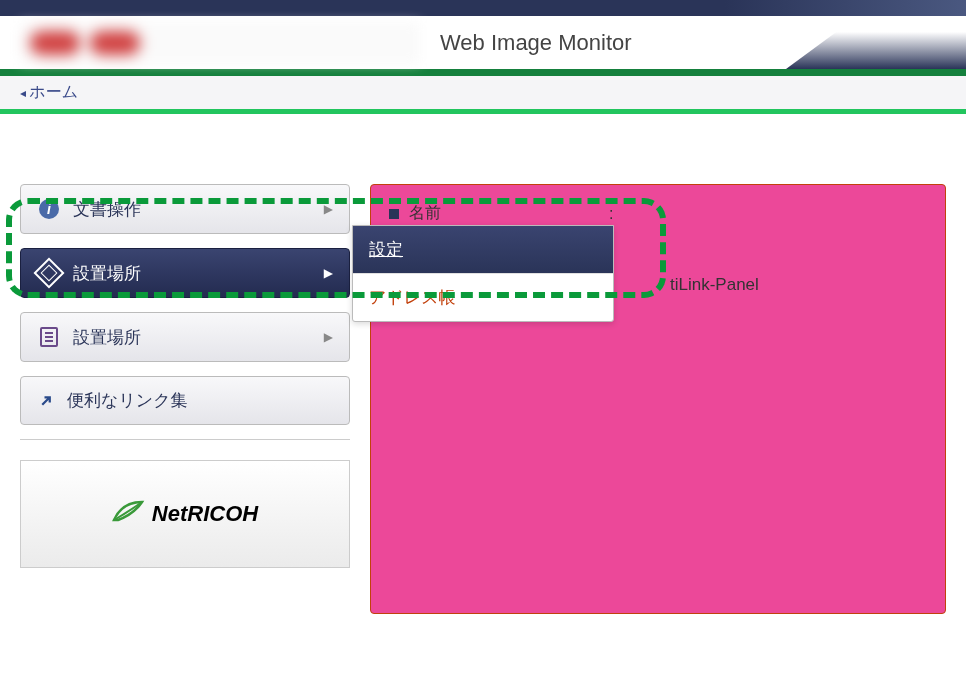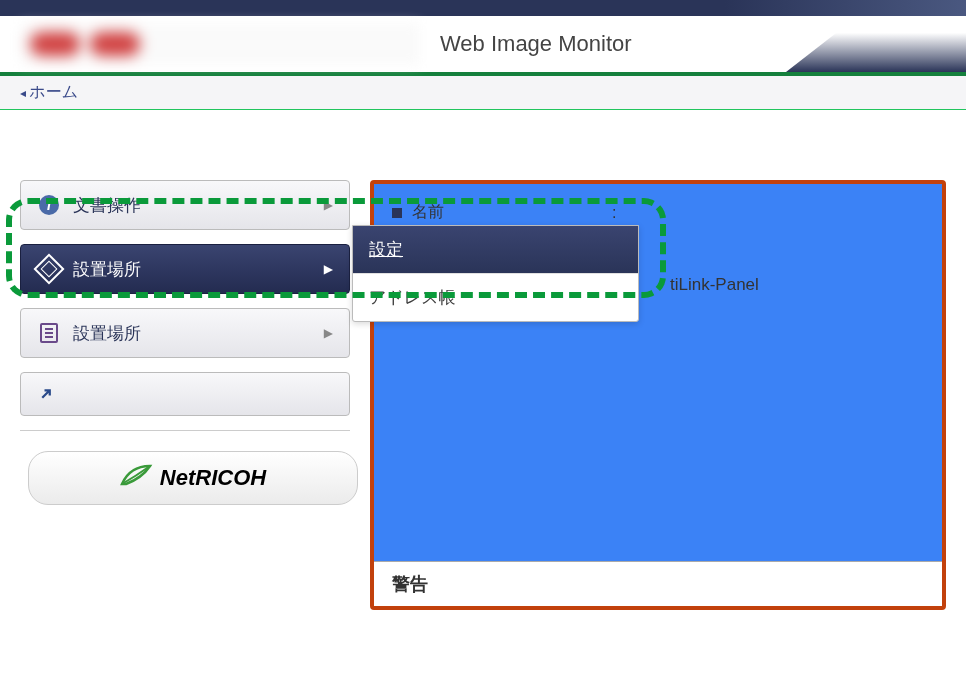--- a/index.html
+++ b/index.html
@@ -11,21 +11,21 @@
       overflow: hidden;
       position: relative;
     }
     .topbar {
       height: 16px;
       background: linear-gradient(to right, #2a3458 0%, #2a3458 75%, #4a5880 100%);
     }
     .header {
       height: 60px;
       background: #fff;
-      border-bottom: 4px solid #15803d;
+      border-bottom: 7px solid #15803d;
       display: flex;
       align-items: center;
       padding-left: 20px;
       position: relative;
     }
     .header::after {
       content: "";
       position: absolute;
       right: 0;
       top: 0;
@@ -65,21 +65,21 @@
       filter: blur(4px);
     }
     .header-title {
       font-size: 22px;
       color: #444;
       font-weight: normal;
     }
     .breadcrumb {
       padding: 6px 20px;
       background: #f5f5f7;
-      border-bottom: 1px solid #22c55e;
+      border-bottom: 5px solid #22c55e;
     }
     .breadcrumb a {
       color: #3a4a8a;
       text-decoration: none;
       font-size: 16px;
     }
     .breadcrumb a::before {
       content: "◂ ";
       font-size: 12px;
     }
@@ -175,50 +175,49 @@
       position: relative;
     }
     .link-icon svg { width: 100%; height: 100%; }
     .sidebar-divider {
       border: none;
       border-top: 1px solid #ccc;
       margin: 10px 0 20px 0;
     }
     .netricoh-btn {
       width: 100%;
-      padding: 10px 0;
+      padding: 37px 0;
       border: 1px solid #ccc;
-      border-radius: 20px;
+      border-radius: 0;
       background: linear-gradient(#fff, #ebebeb);
       text-align: center;
       cursor: pointer;
       font-size: 22px;
       font-weight: bold;
       font-style: italic;
       position: relative;
       display: flex;
       align-items: center;
       justify-content: center;
       gap: 6px;
-      margin-left: 8px;
     }
     .netricoh-btn .leaf {
       display: inline-block;
     }
     .netricoh-btn span.txt { font-style: italic; }
     .main {
       flex: 1;
       padding-top: 60px;
       position: relative;
     }
     .info-panel {
-      border: 4px solid #c2410c;
+      border: 1px solid #c2410c;
       border-radius: 4px;
       padding: 10px 18px;
-      background: #3b82f6;
+      background: #ec4899;
       min-height: 430px;
       position: relative;
     }
     .info-row {
       display: flex;
       padding: 8px 0;
       font-size: 16px;
       color: #333;
       align-items: center;
     }
@@ -236,31 +235,31 @@
     .info-row .val {
       color: #333;
     }
     .info-row .colon {
       margin-right: 20px;
     }
     .submenu {
       position: absolute;
       left: 352px;
       top: 225px;
-      width: 287px;
+      width: 262px;
       background: #fff;
       border: 1px solid #bbb;
       border-radius: 0 0 3px 3px;
       box-shadow: 0 2px 6px rgba(0,0,0,0.15);
       z-index: 5;
     }
     .submenu-item {
       padding: 12px 16px;
       font-size: 17px;
-      color: #404040;
+      color: #c2410c;
       cursor: pointer;
     }
     .submenu-item.active {
       background: linear-gradient(#3a4470, #2a3458);
       color: #fff;
       text-decoration: underline;
     }
     .submenu-item:not(:last-child) {
       border-bottom: 1px solid #e0e0e0;
     }
@@ -335,20 +334,21 @@
       <span>設置場所</span>
       <span class="chev">▶</span>
     </div>
 
     <div class="nav-item">
       <span class="nav-icon link-icon">
         <svg viewBox="0 0 24 24" fill="none" stroke="#2a4a8a" stroke-width="3">
             <path d="M7 17 L17 7 M10 7 H17 V14"></path>
           </svg>
       </span>
+      <span>便利なリンク集</span>
     </div>
 
     <hr class="sidebar-divider">
 
     <div class="netricoh-btn">
       <span class="leaf">
         <svg width="34" height="26" viewBox="0 0 34 26">
             <path d="M2 22 Q10 4 30 4 Q22 16 6 22 Z" fill="none" stroke="#3a9a3a" stroke-width="2.5"></path>
             <path d="M2 22 Q16 14 30 4" fill="none" stroke="#3a9a3a" stroke-width="2"></path>
           </svg>
@@ -365,21 +365,20 @@
         <span class="colon">:</span>
         <span class="val"></span>
       </div>
       <div class="info-row">
         <span class="bullet"></span>
         <span class="label">設置場所</span>
         <span class="colon">:</span>
         <span class="val"></span>
       </div>
 
-      <div class="warn-header">警告</div>
     </div>
   </div>
 </div>
 
 <div class="submenu">
   <div class="submenu-item active">設定</div>
   <div class="submenu-item">アドレス帳</div>
 </div>
 
 <div class="partial-text">tiLink-Panel</div>

